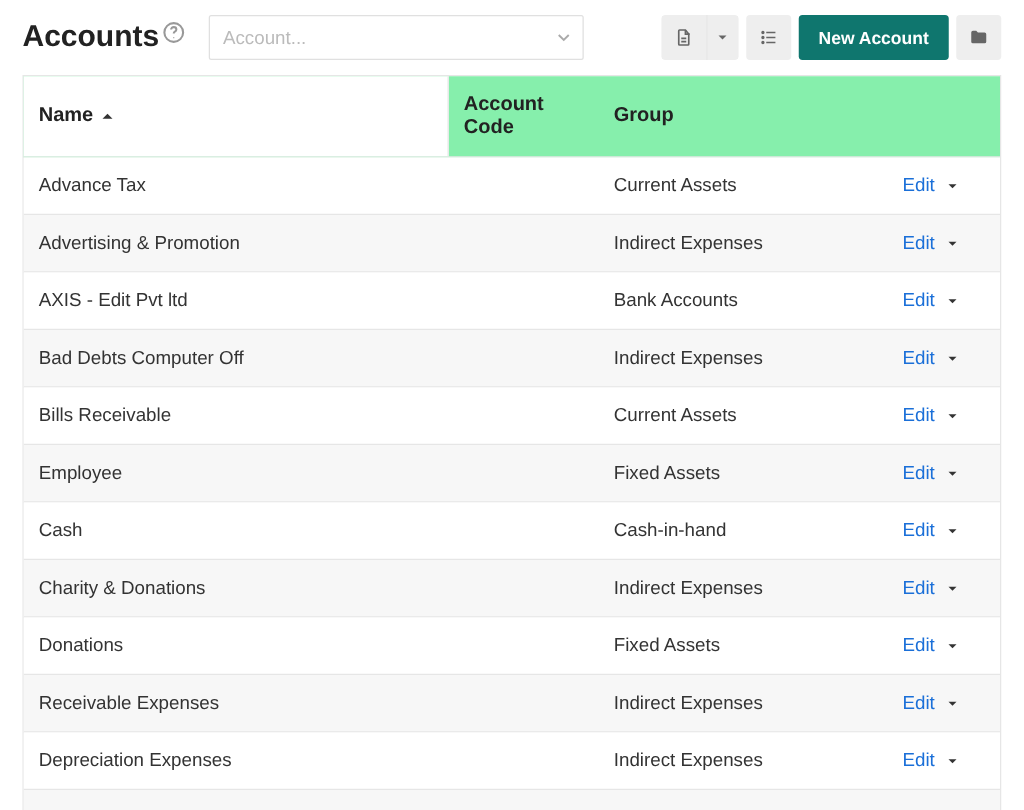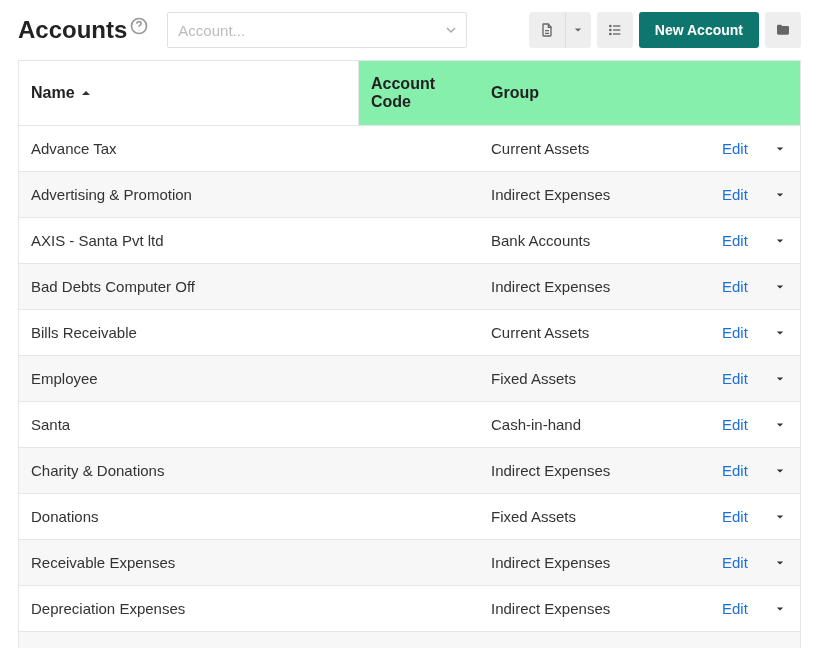--- a/index.html
+++ b/index.html
@@ -121,21 +121,21 @@
     .row:nth-child(odd) { background: #fff; }
     .row:last-child { border-bottom: 1px solid #e6e6e6; }
     .cell {
       padding: 14px 12px;
       font-size: 15px;
       color: #333;
     }
     .cell.col-actions {
       display: flex;
       align-items: center;
-      justify-content: space-between;
+      justify-content: flex-start;
       gap: 10px;
       padding-right: 16px;
     }
     .edit-link {
       color: #1a6fd8;
       text-decoration: none;
       font-size: 15px;
       cursor: pointer;
     }
     .caret-down {
@@ -259,21 +259,21 @@
           <span class="caret-down">
             <span>
               <svg width="8" height="8" viewBox="0 0 10 10">
                 <path d="M1 3 L5 7 L9 3" fill="#333"></path>
               </svg>
             </span>
           </span>
         </div>
       </div>
       <div class="row">
-        <div class="cell col-name">AXIS - Santa Pvt ltd</div>
+        <div class="cell col-name">AXIS - Edit Pvt ltd</div>
         <div class="cell col-code"></div>
         <div class="cell col-group">Bank Accounts</div>
         <div class="cell col-actions">
           <a class="edit-link">Edit</a>
           <span class="caret-down">
             <span>
               <svg width="8" height="8" viewBox="0 0 10 10">
                 <path d="M1 3 L5 7 L9 3" fill="#333"></path>
               </svg>
             </span>
@@ -319,21 +319,21 @@
           <span class="caret-down">
             <span>
               <svg width="8" height="8" viewBox="0 0 10 10">
                 <path d="M1 3 L5 7 L9 3" fill="#333"></path>
               </svg>
             </span>
           </span>
         </div>
       </div>
       <div class="row">
-        <div class="cell col-name">Santa</div>
+        <div class="cell col-name">Cash</div>
         <div class="cell col-code"></div>
         <div class="cell col-group">Cash-in-hand</div>
         <div class="cell col-actions">
           <a class="edit-link">Edit</a>
           <span class="caret-down">
             <span>
               <svg width="8" height="8" viewBox="0 0 10 10">
                 <path d="M1 3 L5 7 L9 3" fill="#333"></path>
               </svg>
             </span>

